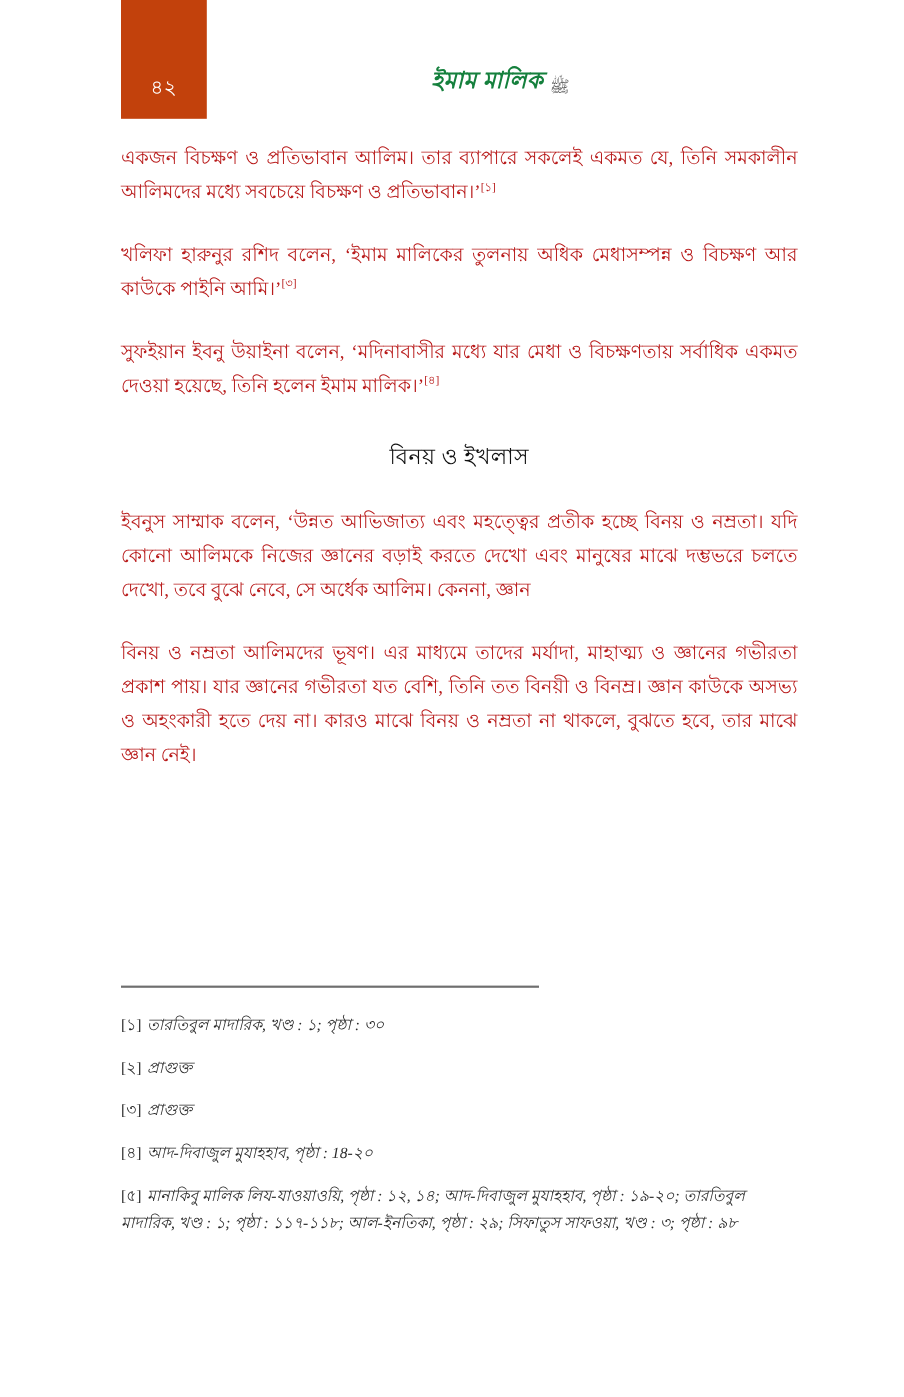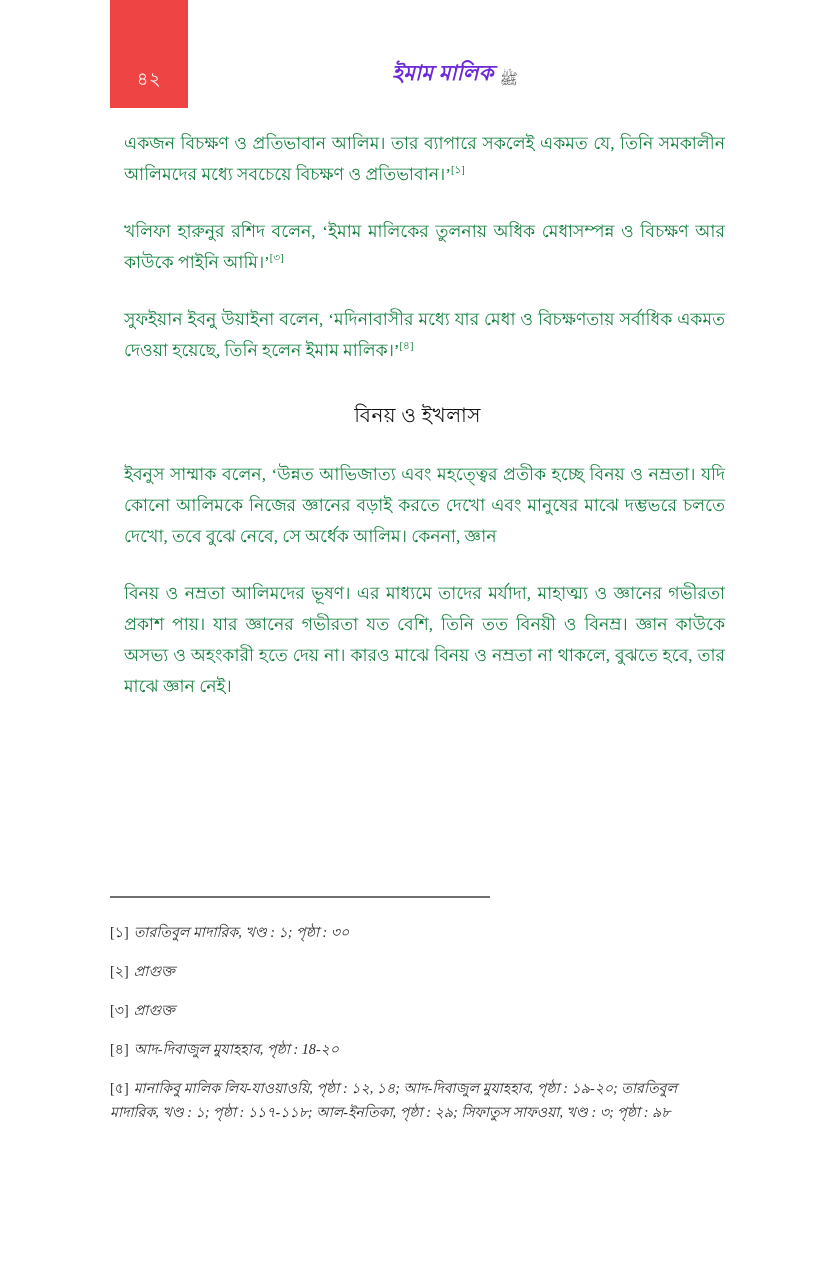--- a/index.html
+++ b/index.html
@@ -27,21 +27,21 @@
     left: 0;
     width: 822px;
     height: 110px;
   }
   .folio-block {
     position: absolute;
     left: 110px;
     top: 0;
     width: 78px;
     height: 108px;
-    background: #ef4444;
+    background: #c2410c;
     display: flex;
     align-items: flex-end;
     justify-content: center;
     padding-bottom: 20px;
     box-sizing: border-box;
   }
   .folio-number {
     color: #ffffff;
     font-size: 18px;
     line-height: 1;
@@ -57,45 +57,45 @@
     display: flex;
     align-items: flex-end;
     justify-content: center;
     padding-bottom: 16px;
     box-sizing: border-box;
   }
   .running-head-title {
     font-size: 21px;
     font-style: italic;
     font-weight: 600;
-    color: #6d28d9;
+    color: #15803d;
     letter-spacing: 0.3px;
   }
   .honorific {
     font-size: 15px;
     color: #555555;
     margin-left: 6px;
     vertical-align: 2px;
     font-family: "DejaVu Sans", sans-serif;
   }
 
   
   .content {
     position: absolute;
     left: 110px;
     top: 128px;
     width: 615px;
   }
   p.body-para {
-    margin: 0 0 26px 14px;
+    margin: 0 0 26px 0;
     font-size: 17.3px;
     line-height: 31px;
     text-align: justify;
     text-justify: inter-word;
-    color: #15803d;
+    color: #b91c1c;
   }
   p.body-para:last-child {
     margin-bottom: 0;
   }
   .fn-ref {
     font-size: 10.5px;
     vertical-align: super;
     line-height: 0;
     letter-spacing: 0;
   }

